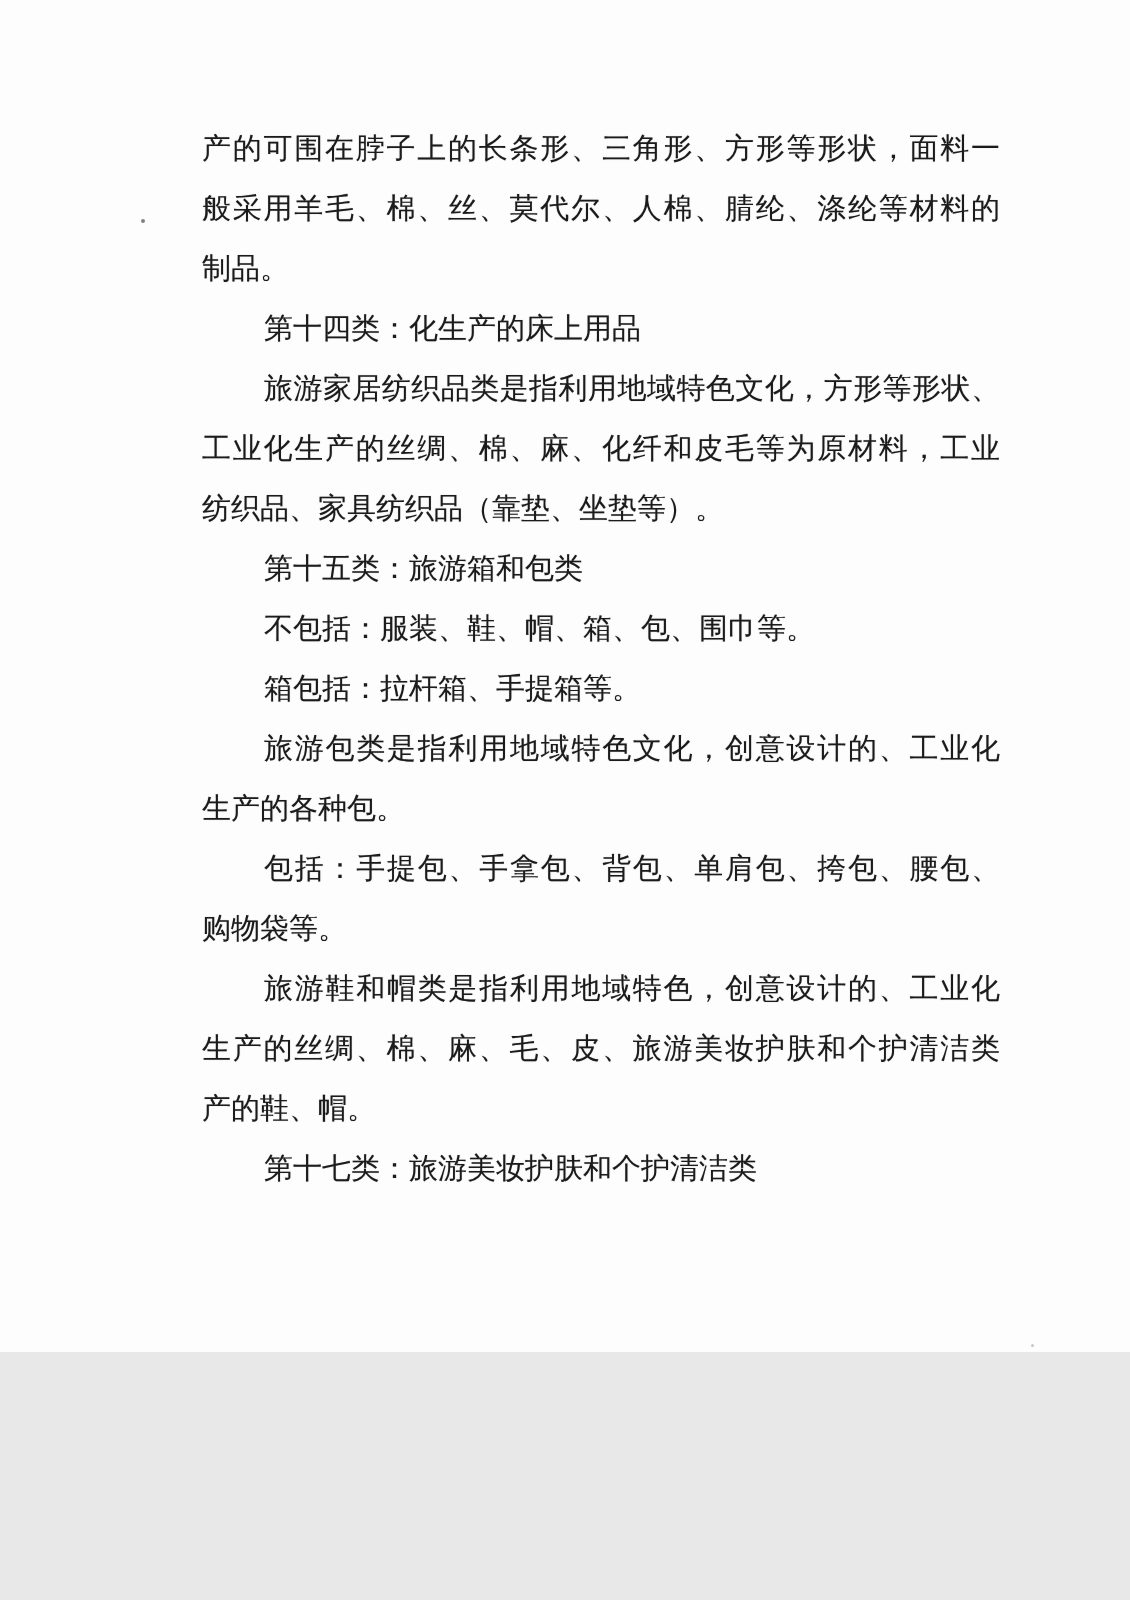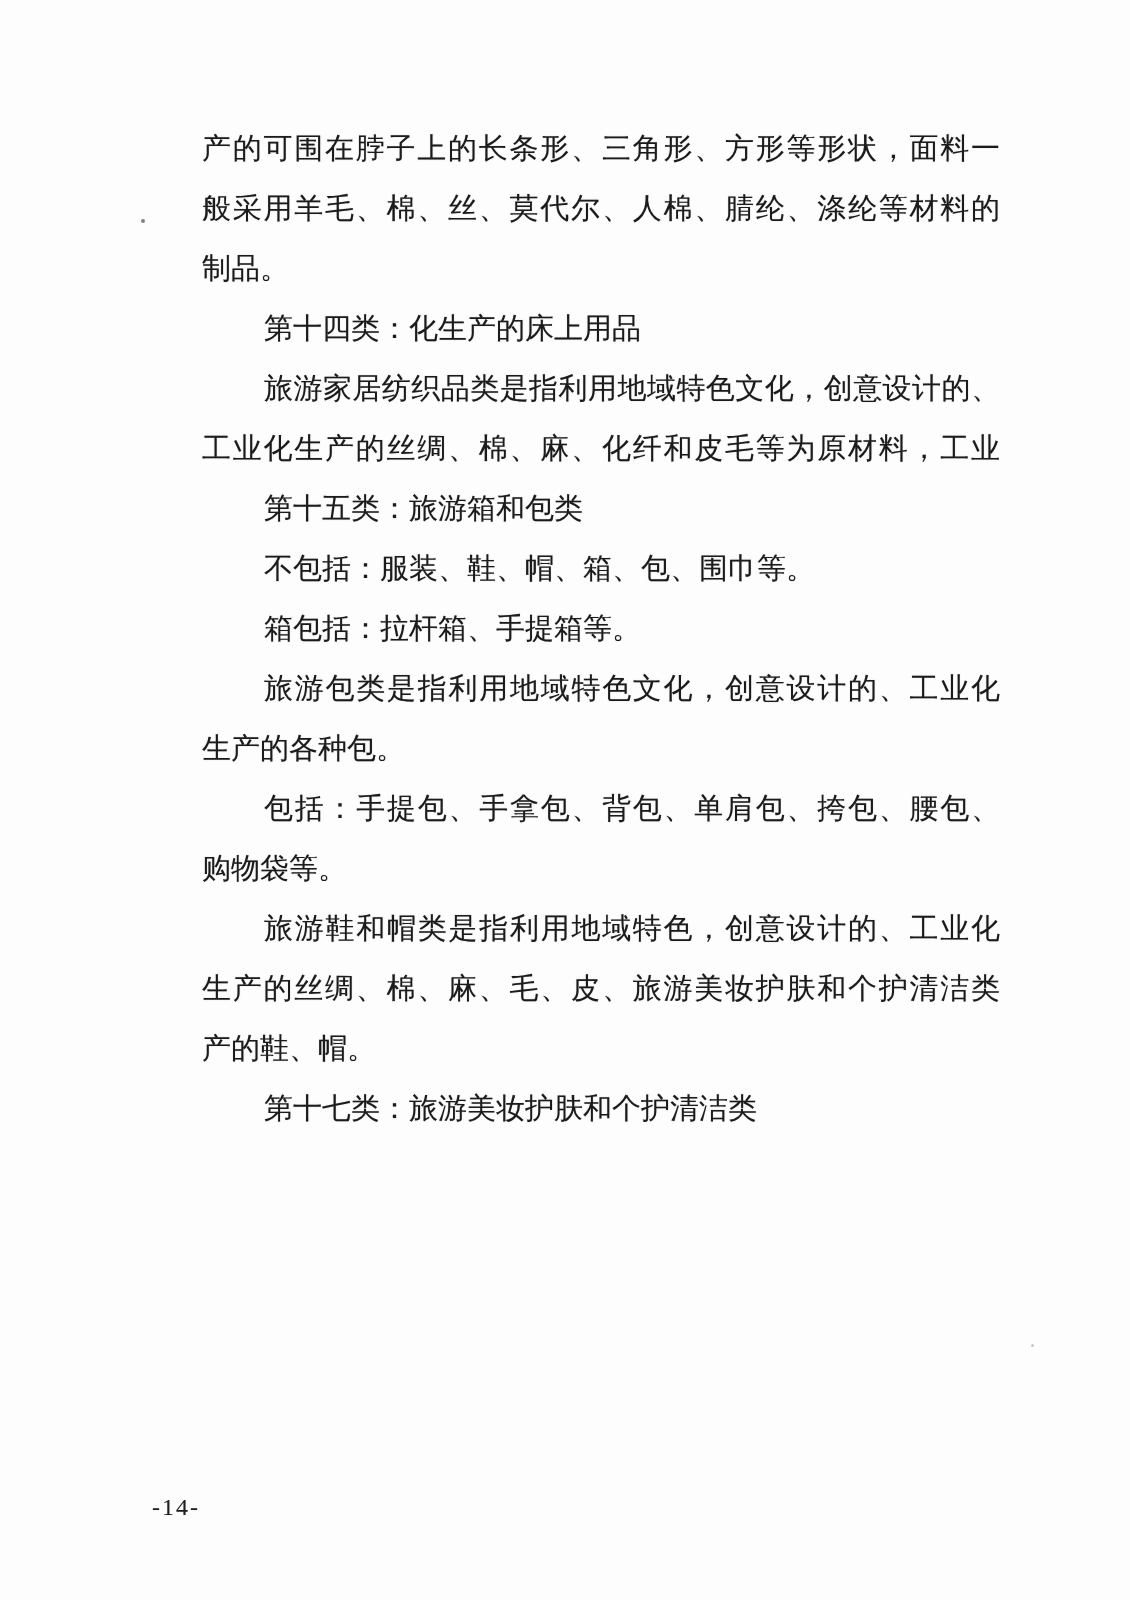--- a/index.html
+++ b/index.html
@@ -3,21 +3,21 @@
 <meta charset="utf-8">
 <style>
   html, body {
     margin: 0;
     padding: 0;
     background: #e8e8e8;
   }
   .page {
     position: relative;
     width: 1130px;
-    height: 1600px;
+    height: 1352px;
     margin: 0 auto;
     background: #fdfdfd;
     overflow: hidden;
     font-family: Liberation Serif, serif;
     color: #1b1b1b;
   }
   .text-col {
     position: absolute;
     left: 202px;
     top: 118px;
@@ -72,22 +72,23 @@
 </head>
 <body>
 
 <div class="page">
 
   <div class="text-col">
     <div class="line fill">产的可围在脖子上的长条形、三角形、方形等形状，面料一</div>
     <div class="line fill">般采用羊毛、棉、丝、莫代尔、人棉、腈纶、涤纶等材料的</div>
     <div class="line">制品。</div>
     <div class="line indent">第十四类：化生产的床上用品</div>
-    <div class="line indent fill">旅游家居纺织品类是指利用地域特色文化，创意设计的、</div>
+    <div class="line indent fill">旅游家居纺织品类是指利用地域特色文化，方形等形状、</div>
     <div class="line fill">工业化生产的丝绸、棉、麻、化纤和皮毛等为原材料，工业</div>
+    <div class="line">纺织品、家具纺织品（靠垫、坐垫等）。</div>
     <div class="line indent">第十五类：旅游箱和包类</div>
     <div class="line indent">不包括：服装、鞋、帽、箱、包、围巾等。</div>
     <div class="line indent">箱包括：拉杆箱、手提箱等。</div>
     <div class="line indent fill">旅游包类是指利用地域特色文化，创意设计的、工业化</div>
     <div class="line">生产的各种包。</div>
     <div class="line indent fill">包括：手提包、手拿包、背包、单肩包、挎包、腰包、</div>
     <div class="line">购物袋等。</div>
     <div class="line indent fill">旅游鞋和帽类是指利用地域特色，创意设计的、工业化</div>
     <div class="line fill">生产的丝绸、棉、麻、毛、皮、旅游美妆护肤和个护清洁类</div>
     <div class="line">产的鞋、帽。</div>

